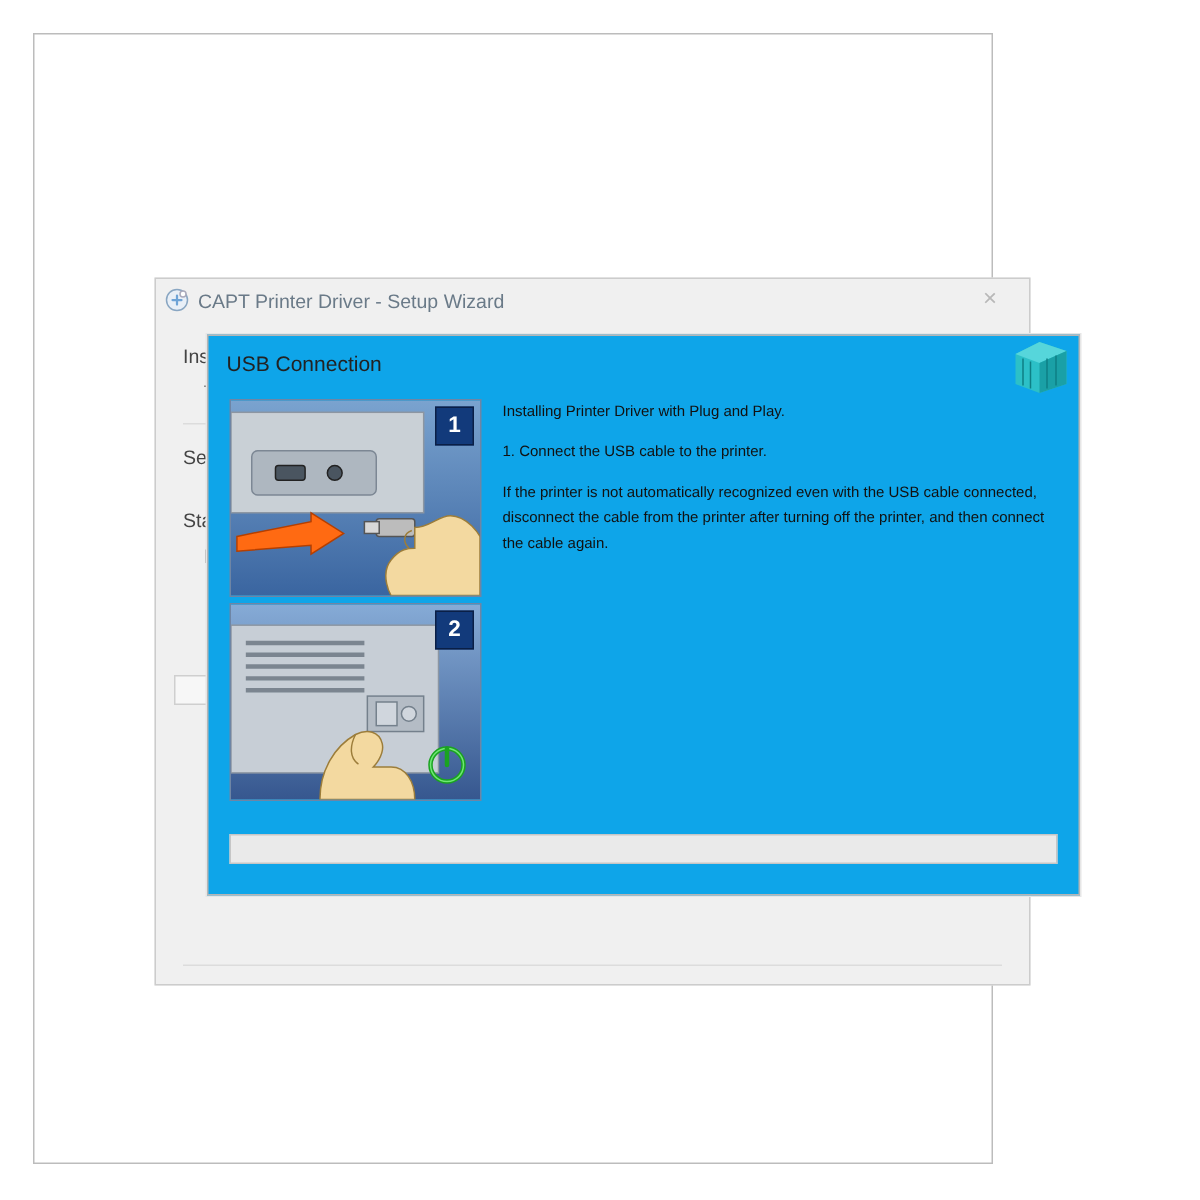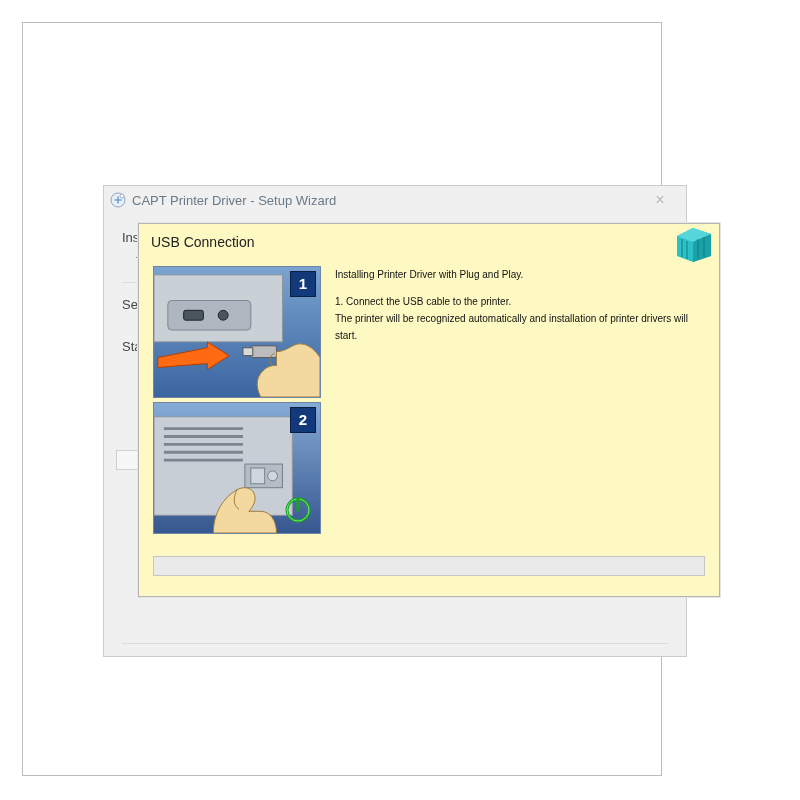--- a/index.html
+++ b/index.html
@@ -83,21 +83,21 @@
     background: #f7f7f7;
   }
 
   
   .popup-window {
     position: absolute;
     left: 115px;
     top: 200px;
     width: 580px;
     height: 372px;
-    background: #fef9c3;
+    background: #0ea5e9;
     border: 1px solid #b5b5b5;
     box-shadow: 0 0 0 1px #e6e6e6;
   }
   .popup-header {
     position: relative;
     height: 38px;
     border-bottom: 0;
   }
   .popup-header .title {
     position: absolute;
@@ -280,21 +280,21 @@
             </svg>
           </span>
           <div class="num">2</div>
         </div>
       </div>
 
       <div class="instructions">
         <p>Installing Printer Driver with Plug and Play.</p>
         <div class="steps">
           <span class="step">1. Connect the USB cable to the printer.</span>
-          <span class="step">The printer will be recognized automatically and installation of printer drivers will start.</span>
         </div>
+        <p>If the printer is not automatically recognized even with the USB cable connected, disconnect the cable from the printer after turning off the printer, and then connect the cable again.</p>
       </div>
     </div>
 
     <div class="status-bar"></div>
   </div>
 
 </div>
 
 </body></html>

